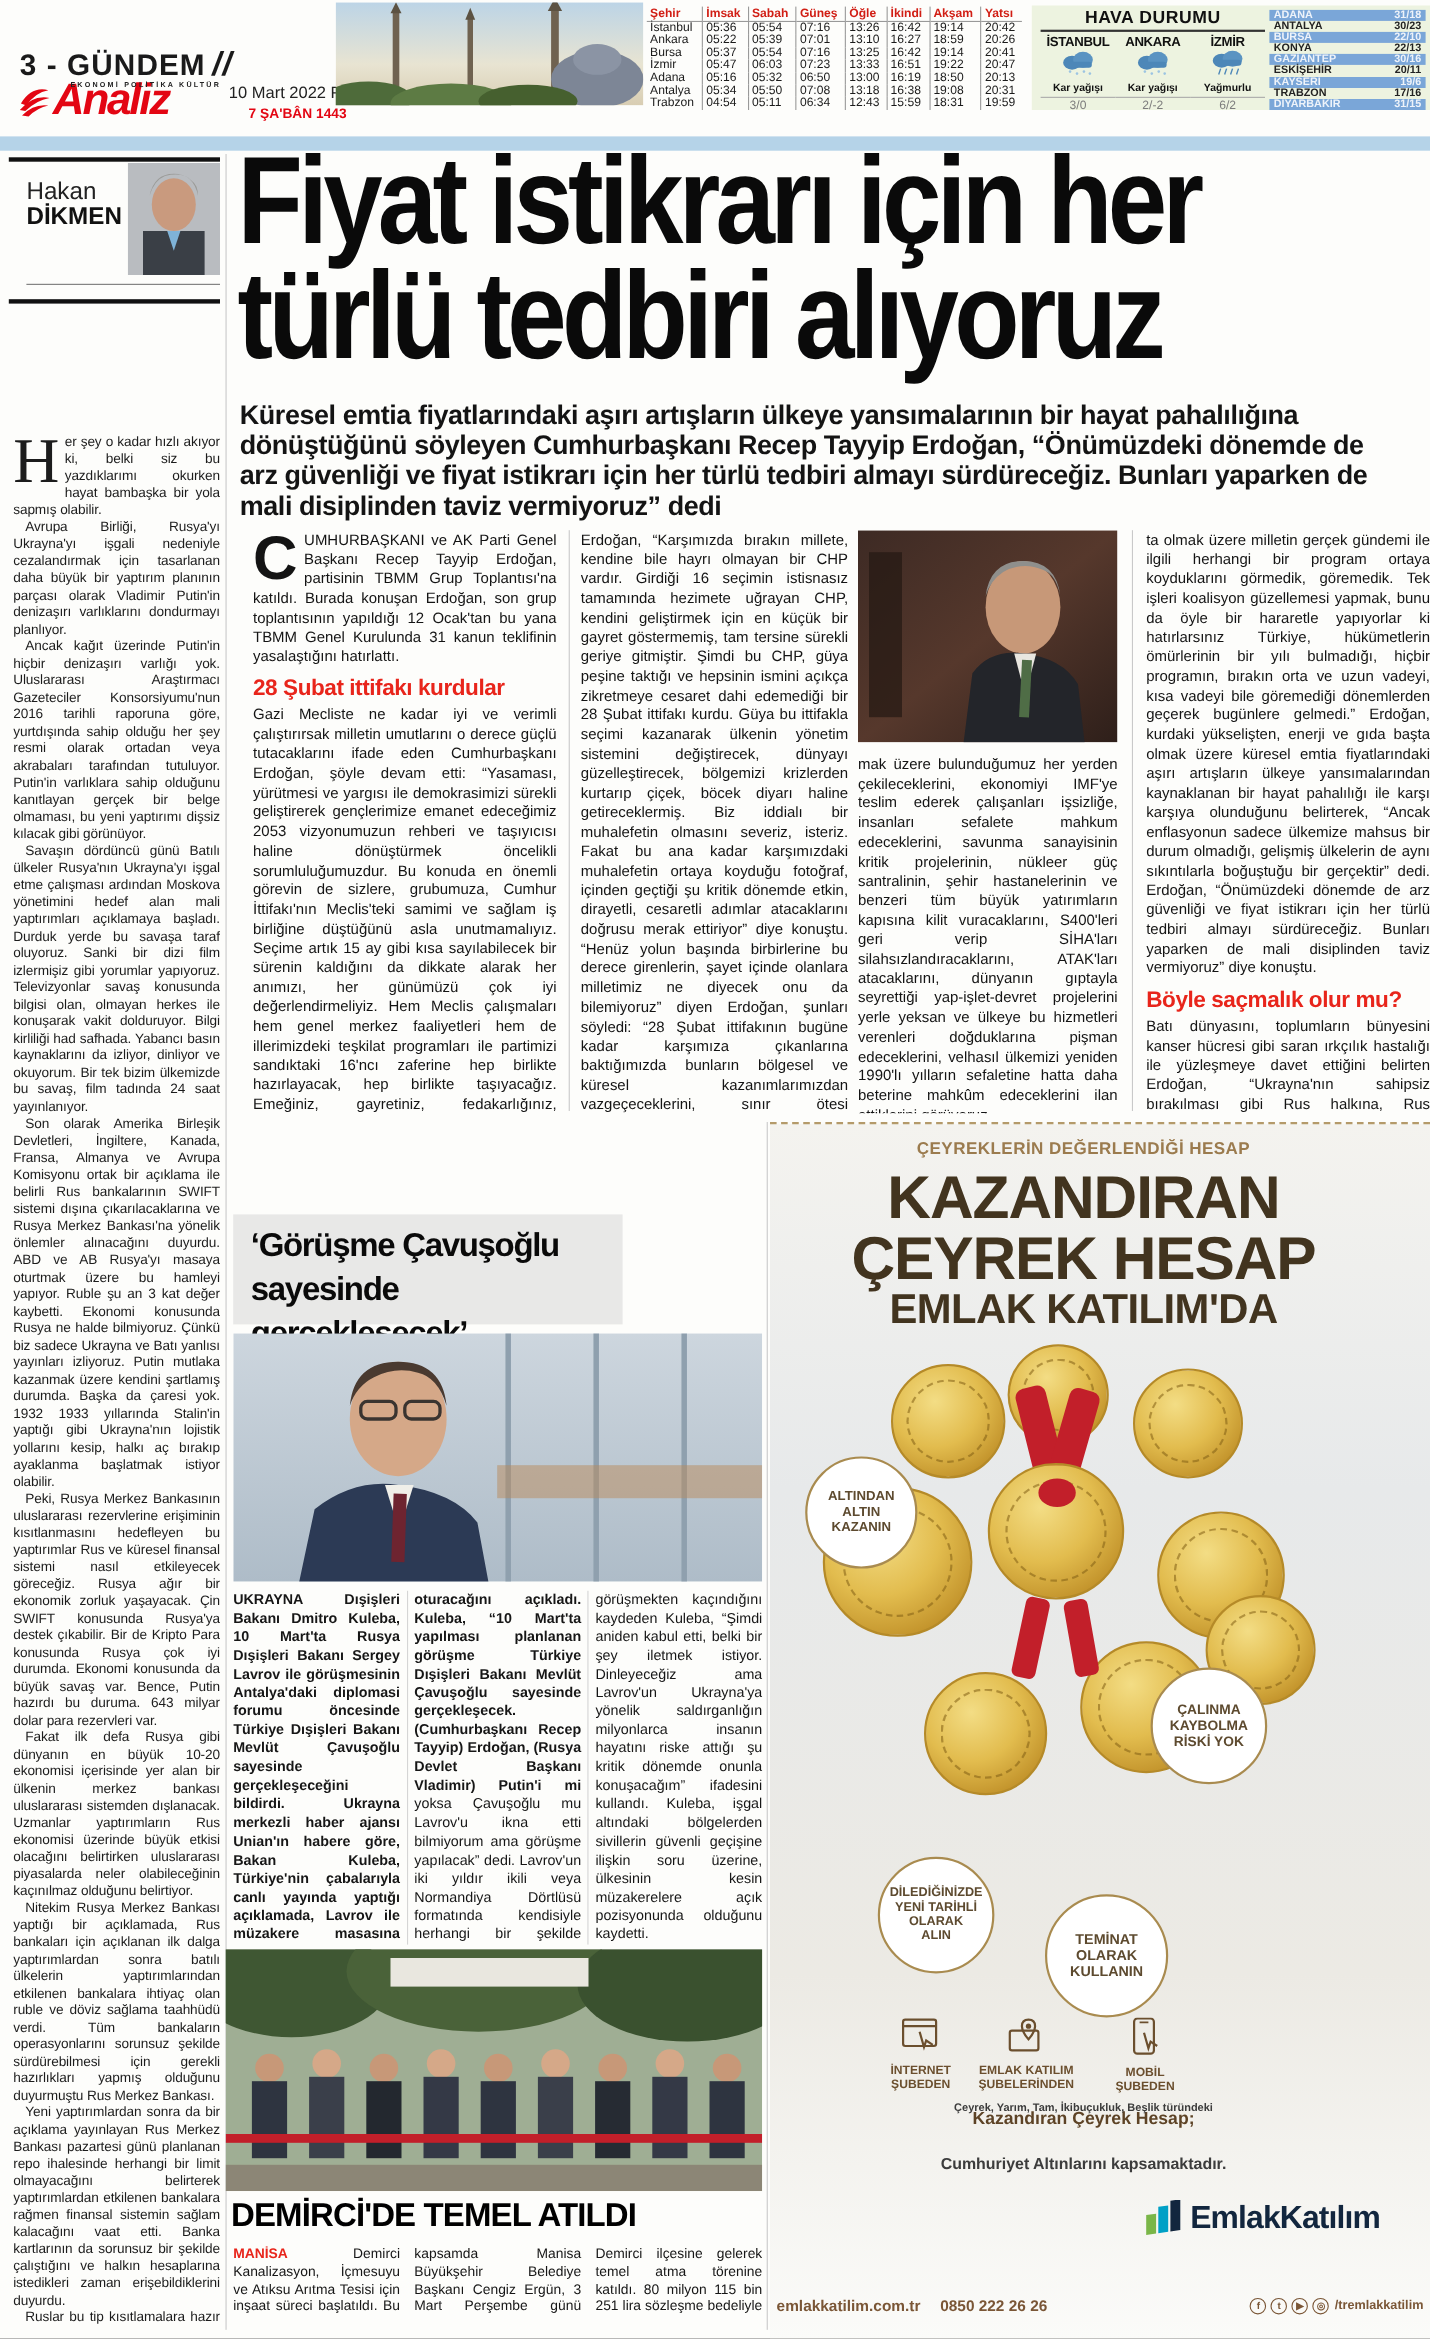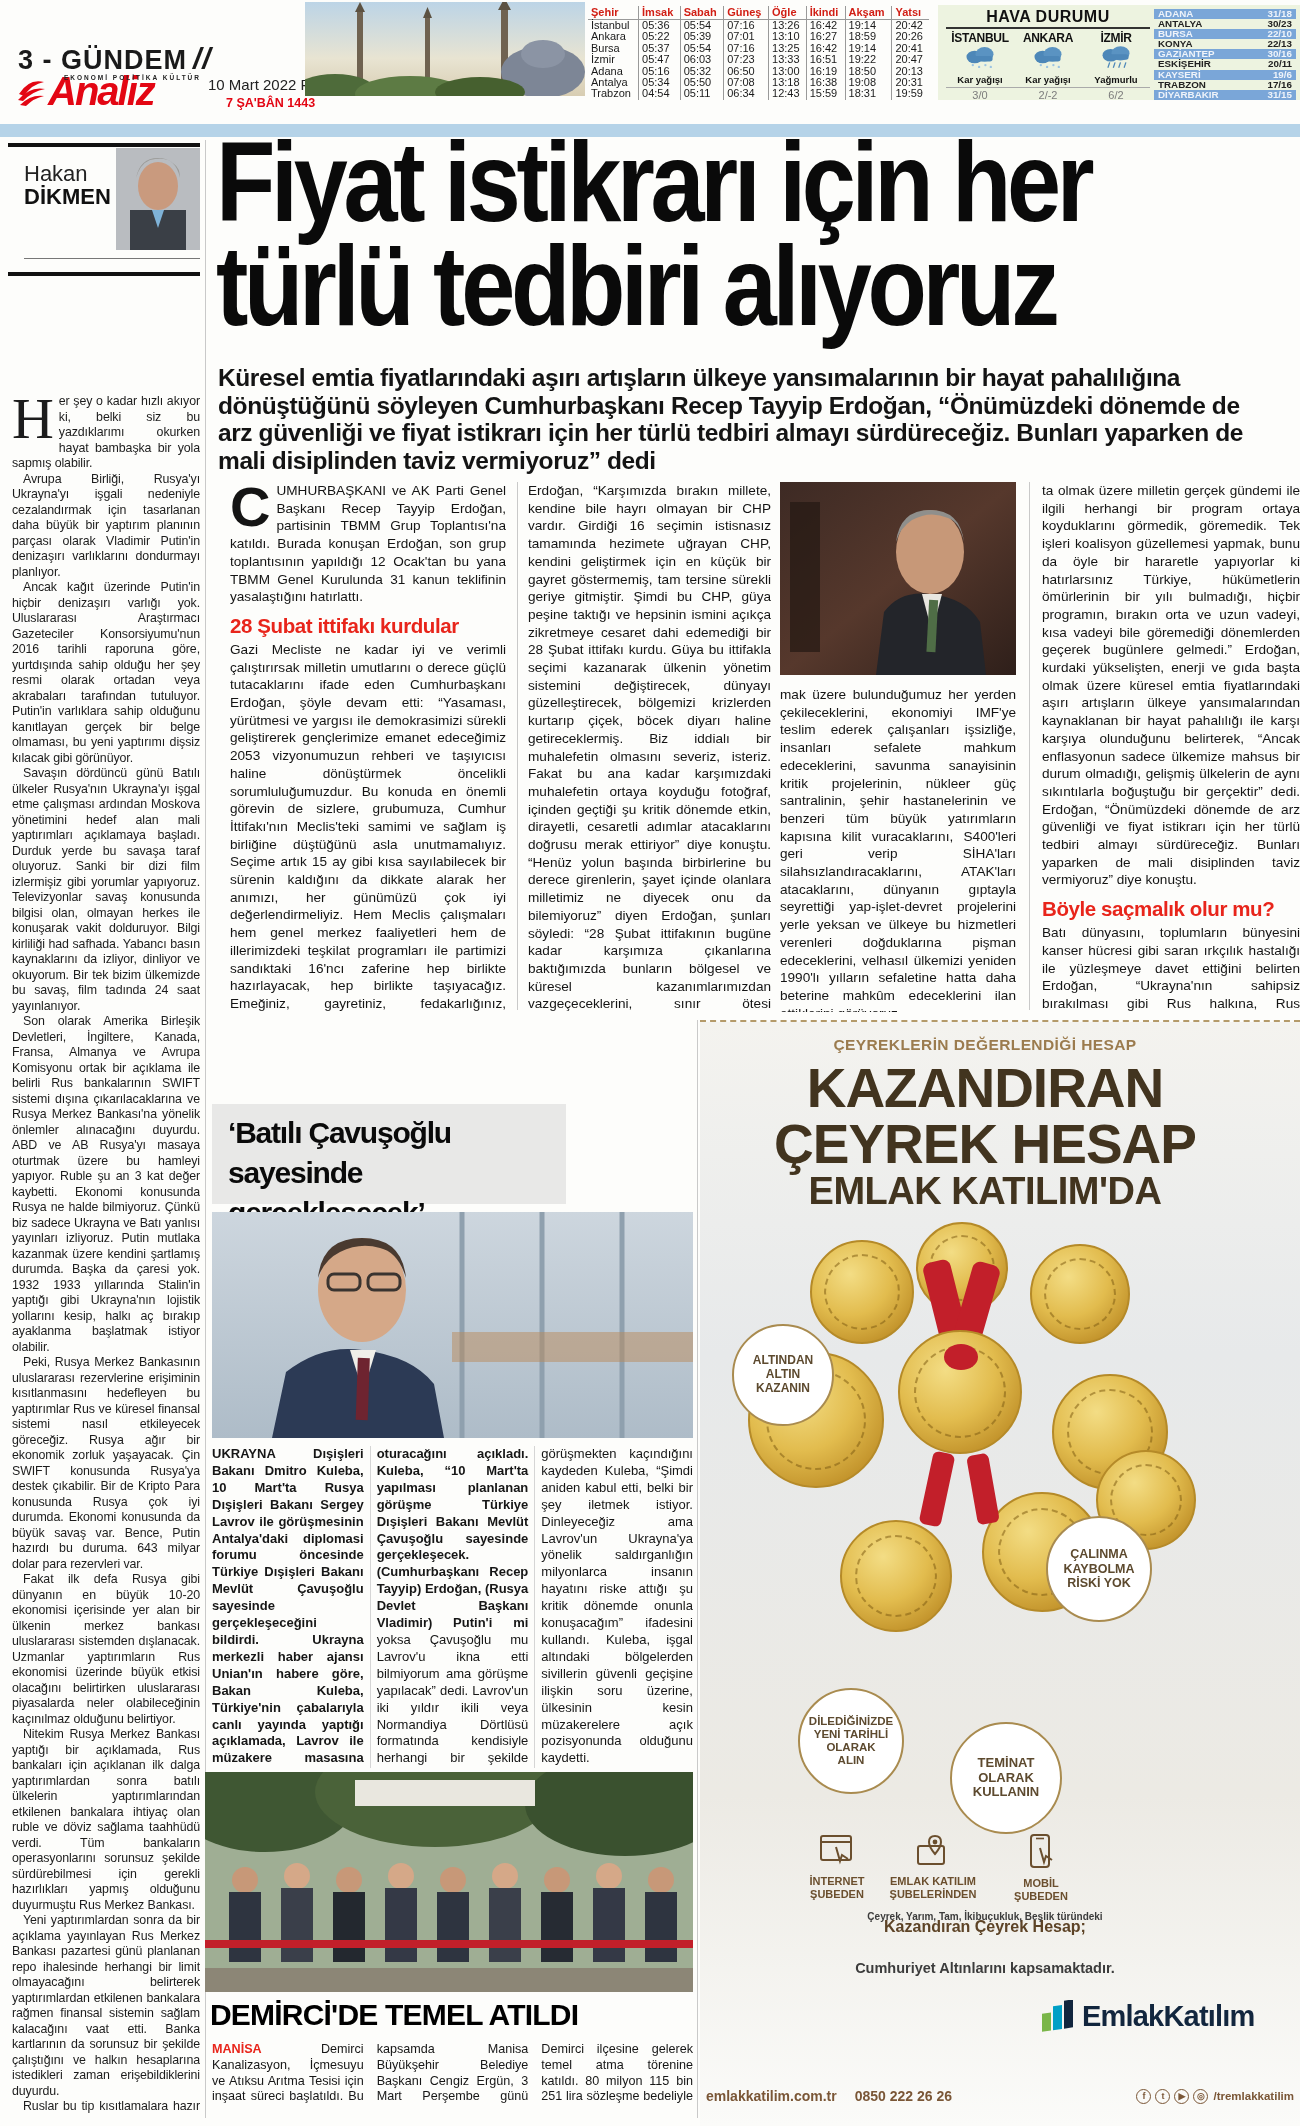--- a/index.html
+++ b/index.html
@@ -408,21 +408,21 @@
     <p>mak üzere bulunduğumuz her yerden çekileceklerini, ekonomiyi IMF'ye teslim ederek çalışanları işsizliğe, insanları sefalete mahkum edeceklerini, savunma sanayisinin kritik projelerinin, nükleer güç santralinin, şehir hastanelerinin ve benzeri tüm büyük yatırımların kapısına kilit vuracaklarını, S400'leri geri verip SİHA'ları silahsızlandıracaklarını, ATAK'ları atacaklarını, dünyanın gıptayla seyrettiği yap-işlet-devret projelerini yerle yeksan ve ülkeye bu hizmetleri verenleri doğduklarına pişman edeceklerini, velhasıl ülkemizi yeniden 1990'lı yılların sefaletine hatta daha beterine mahkûm edeceklerini ilan ettiklerini görüyoruz.</p>
   </div>
 
   <div class="abs body-col" style="left:1042px;width:258px">
     <p>ta olmak üzere milletin gerçek gündemi ile ilgili herhangi bir program ortaya koyduklarını görmedik, göremedik. Tek işleri koalisyon güzellemesi yapmak, bunu da öyle bir hararetle yapıyorlar ki hatırlarsınız Türkiye, hükümetlerin ömürlerinin bir yılı bulmadığı, hiçbir programın, bırakın orta ve uzun vadeyi, kısa vadeyi bile göremediği dönemlerden geçerek bugünlere gelmedi.” Erdoğan, kurdaki yükselişten, enerji ve gıda başta olmak üzere küresel emtia fiyatlarındaki aşırı artışların ülkeye yansımalarından kaynaklanan bir hayat pahalılığı ile karşı karşıya olunduğunu belirterek, “Ancak enflasyonun sadece ülkemize mahsus bir durum olmadığı, gelişmiş ülkelerin de aynı sıkıntılarla boğuştuğu bir gerçektir” dedi. Erdoğan, “Önümüzdeki dönemde de arz güvenliği ve fiyat istikrarı için her türlü tedbiri almayı sürdüreceğiz. Bunları yaparken de mali disiplinden taviz vermiyoruz” diye konuştu.</p>
     <div class="red-subhead">Böyle saçmalık olur mu?</div>
     <p>Batı dünyasını, toplumların bünyesini kanser hücresi gibi saran ırkçılık hastalığı ile yüzleşmeye davet ettiğini belirten Erdoğan, “Ukrayna'nın sahipsiz bırakılması gibi Rus halkına, Rus edebiyatına, öğrencilerine, sanatçılarına yönelik uygulamaları da kabul etmiyoruz” görüşünü paylaştı. Almanya'da filarmoni orkestrası şefinin görevine Rusya Devlet Başkanı Vladimir Putin'in arkadaşı olduğu için son verildiğini dile getiren Erdoğan, “Böyle saçmalık olur mu?” diye sordu.</p>
   </div>
 
   <div class="abs gray-box">
-    <div>‘Batılı Çavuşoğlu</div>
+    <div>‘Görüşme Çavuşoğlu</div>
     <div>sayesinde gerçekleşecek’</div>
   </div>
 
   <div class="abs kuleba-photo">
     <svg class="photo-placeholder" viewBox="0 0 481 226" preserveAspectRatio="none">
       <defs>
           <linearGradient id="kbg" x1="0" y1="0" x2="0" y2="1">
         <stop offset="0" stop-color="#cdd6de"></stop>
             <stop offset="1" stop-color="#aebcc8"></stop>
       </linearGradient>

